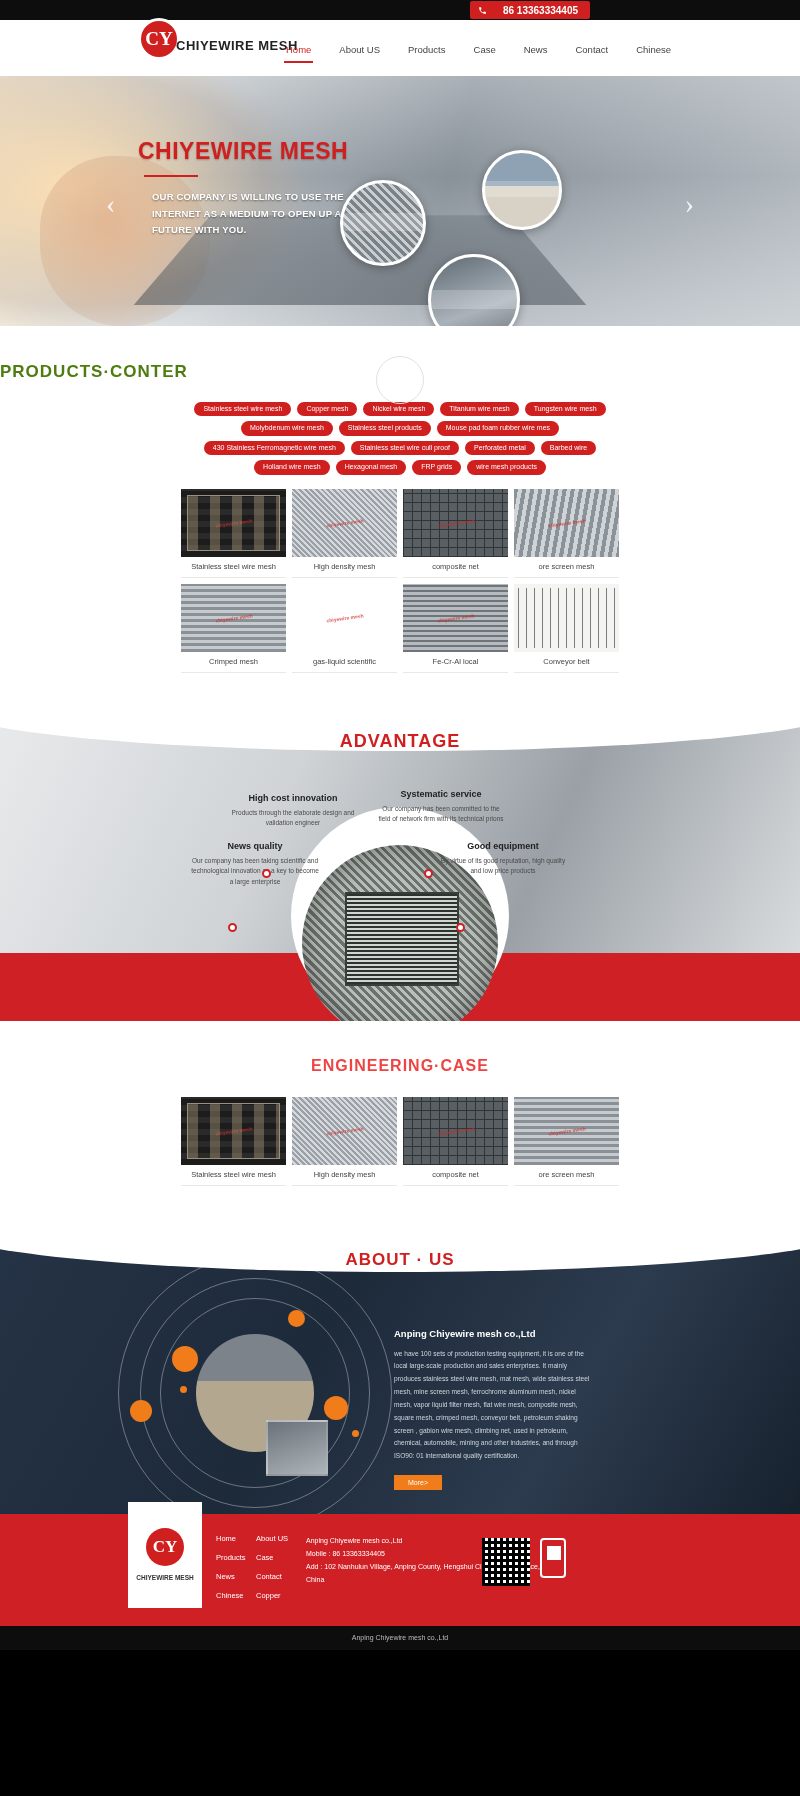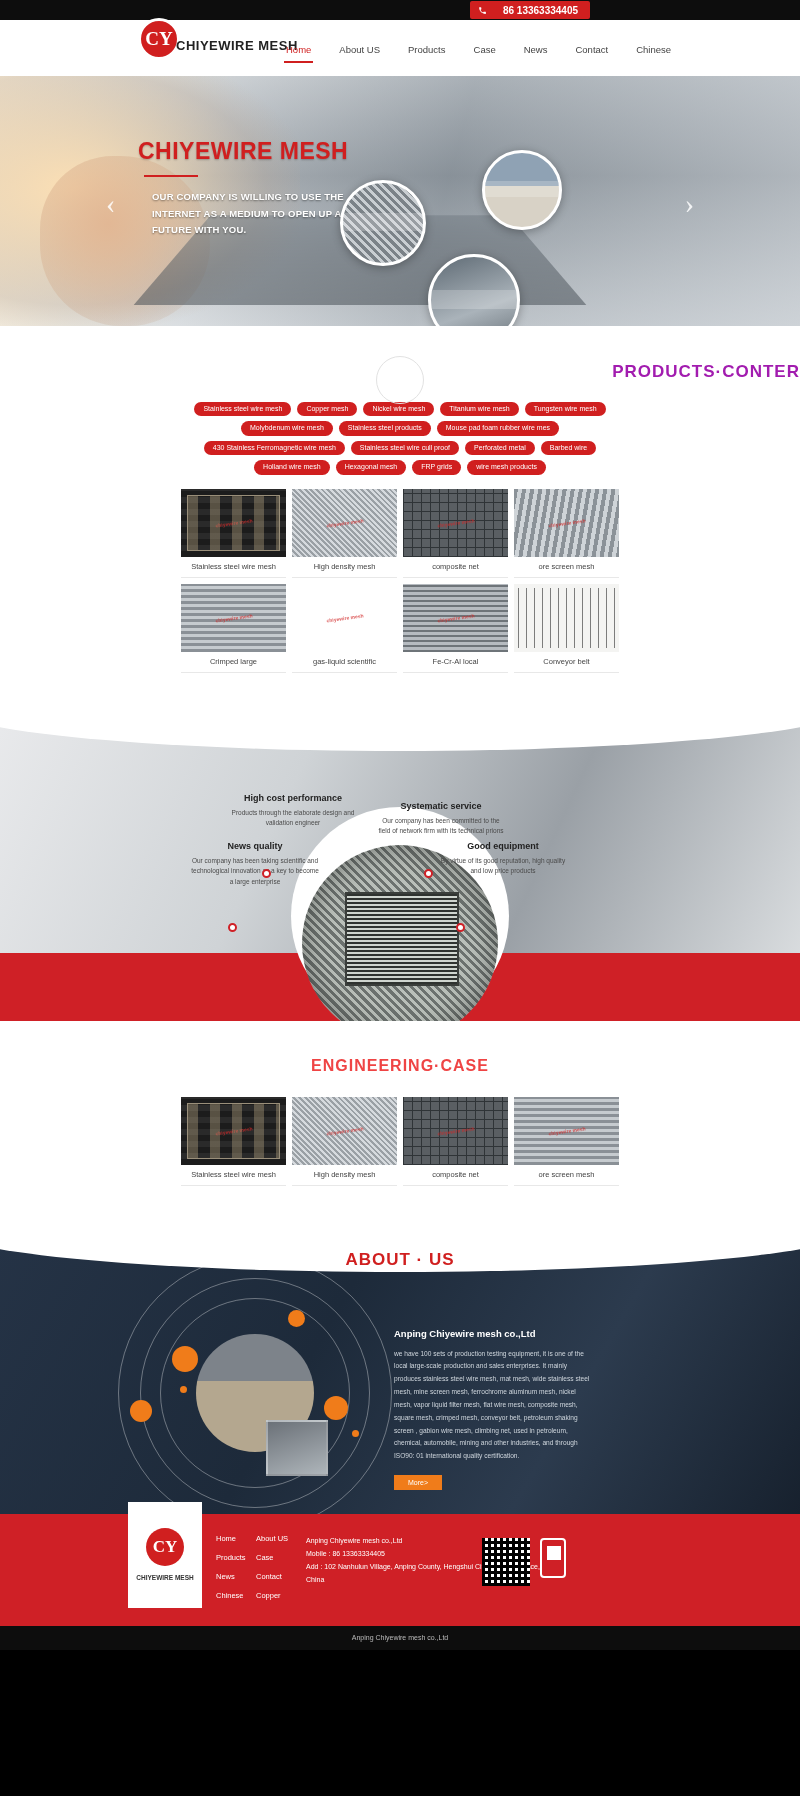--- a/index.html
+++ b/index.html
@@ -98,22 +98,22 @@
   .bubble .strip { position: absolute; left: 0; right: 0; height: 22%; background: rgba(255,255,255,.22); top: 38%; }
   .arrow-l, .arrow-r {
     position: absolute; top: 112px; color: #fff; font-size: 28px; opacity: .85;
     font-family: "Liberation Serif", serif; cursor: pointer; user-select: none;
   }
   .arrow-l { left: 106px; } .arrow-r { right: 106px; }
 
   
   .sect { position: relative; background: #fff; }
   .sect-title {
-    text-align: right; color: #a21caf; font-size: 17px; font-weight: bold;
-    letter-spacing: 1px; position: relative; z-index: 2; margin-left: 24px;
+    text-align: left; color: #4d7c0f; font-size: 17px; font-weight: bold;
+    letter-spacing: 1px; position: relative; z-index: 2;
   }
   .ring {
     position: absolute; left: 50%; transform: translateX(-50%);
     width: 48px; height: 48px; border: 1px solid #e2e2e2; border-radius: 50%;
   }
 
   
   .products { padding: 36px 0 18px; background: #fff; position: relative; overflow: hidden; }
   .curve-top {
     position: absolute; left: -10%; top: -40px; width: 120%; height: 80px;
@@ -182,21 +182,21 @@
   }
   .adv-photo:after {
     content:""; position:absolute; left:22%; top:24%; width:56%; height:46%;
     background: repeating-linear-gradient(0deg,#2f3330 0 2px,#cfd5cf 2px 4px);
     border:2px solid #3a3e3b;
   }
   .adv-item { position: absolute; width: 130px; }
   .adv-item h4 { font-size: 9px; color: #222; margin-bottom: 5px; font-weight: bold; }
   .adv-item p { font-size: 6.5px; color: #4a4a4a; line-height: 1.65; }
   .adv-1 { left: 228px; top: 92px; text-align: center; }
-  .adv-2 { left: 376px; top: 100px; text-align: center; }
+  .adv-2 { left: 376px; top: 88px; text-align: center; }
   .adv-3 { left: 190px; top: 140px; text-align: center; }
   .adv-4 { left: 438px; top: 140px; text-align: center; }
   .adv-node { position: absolute; width: 9px; height: 9px; border-radius: 50%;
     background: #fff; border: 2px solid #cf2026; }
 
   
   .eng { padding: 36px 0 26px; text-align: center; background: #fff; }
   .eng-title { color: #ef4444; font-size: 16px; font-weight: bold; letter-spacing: 1px;
     position: relative; display: inline-block; }
   .eng-title:before {
@@ -362,21 +362,21 @@
       <div class="pcard">
         <div class="pthumb t-ore">
             <span class="wm">chiyewire mesh</span>
           </div>
         <div class="pcap">ore screen mesh</div>
       </div>
       <div class="pcard">
         <div class="pthumb t-crimp">
             <span class="wm">chiyewire mesh</span>
           </div>
-        <div class="pcap">Crimped large</div>
+        <div class="pcap">Crimped mesh</div>
       </div>
       <div class="pcard">
         <div class="pthumb t-gas">
             <span class="wm">chiyewire mesh</span>
           </div>
         <div class="pcap">gas-liquid scientific</div>
       </div>
       <div class="pcard">
         <div class="pthumb t-fecral">
             <span class="wm">chiyewire mesh</span>
@@ -387,26 +387,27 @@
         <div class="pthumb t-belt">
             <span class="wm"></span>
           </div>
         <div class="pcap">Conveyor belt</div>
       </div>
     </div>
   </div>
 
   <div class="advantage">
     <div class="adv-cap"></div>
+    <div class="adv-title">ADVANTAGE</div>
     <div class="adv-redband"></div>
     <div class="adv-circle"></div>
     <div class="adv-photo"></div>
 
     <div class="adv-item adv-1">
-      <h4>High cost performance</h4>
+      <h4>High cost innovation</h4>
       <p>Products through the elaborate design and validation engineer</p>
     </div>
     <div class="adv-item adv-2">
       <h4>Systematic service</h4>
       <p>Our company has been committed to the field of network firm with its technical prions</p>
     </div>
     <div class="adv-item adv-3">
       <h4>News quality</h4>
       <p>Our company has been taking scientific and technological innovation as a key to become a large enterprise</p>
     </div>

